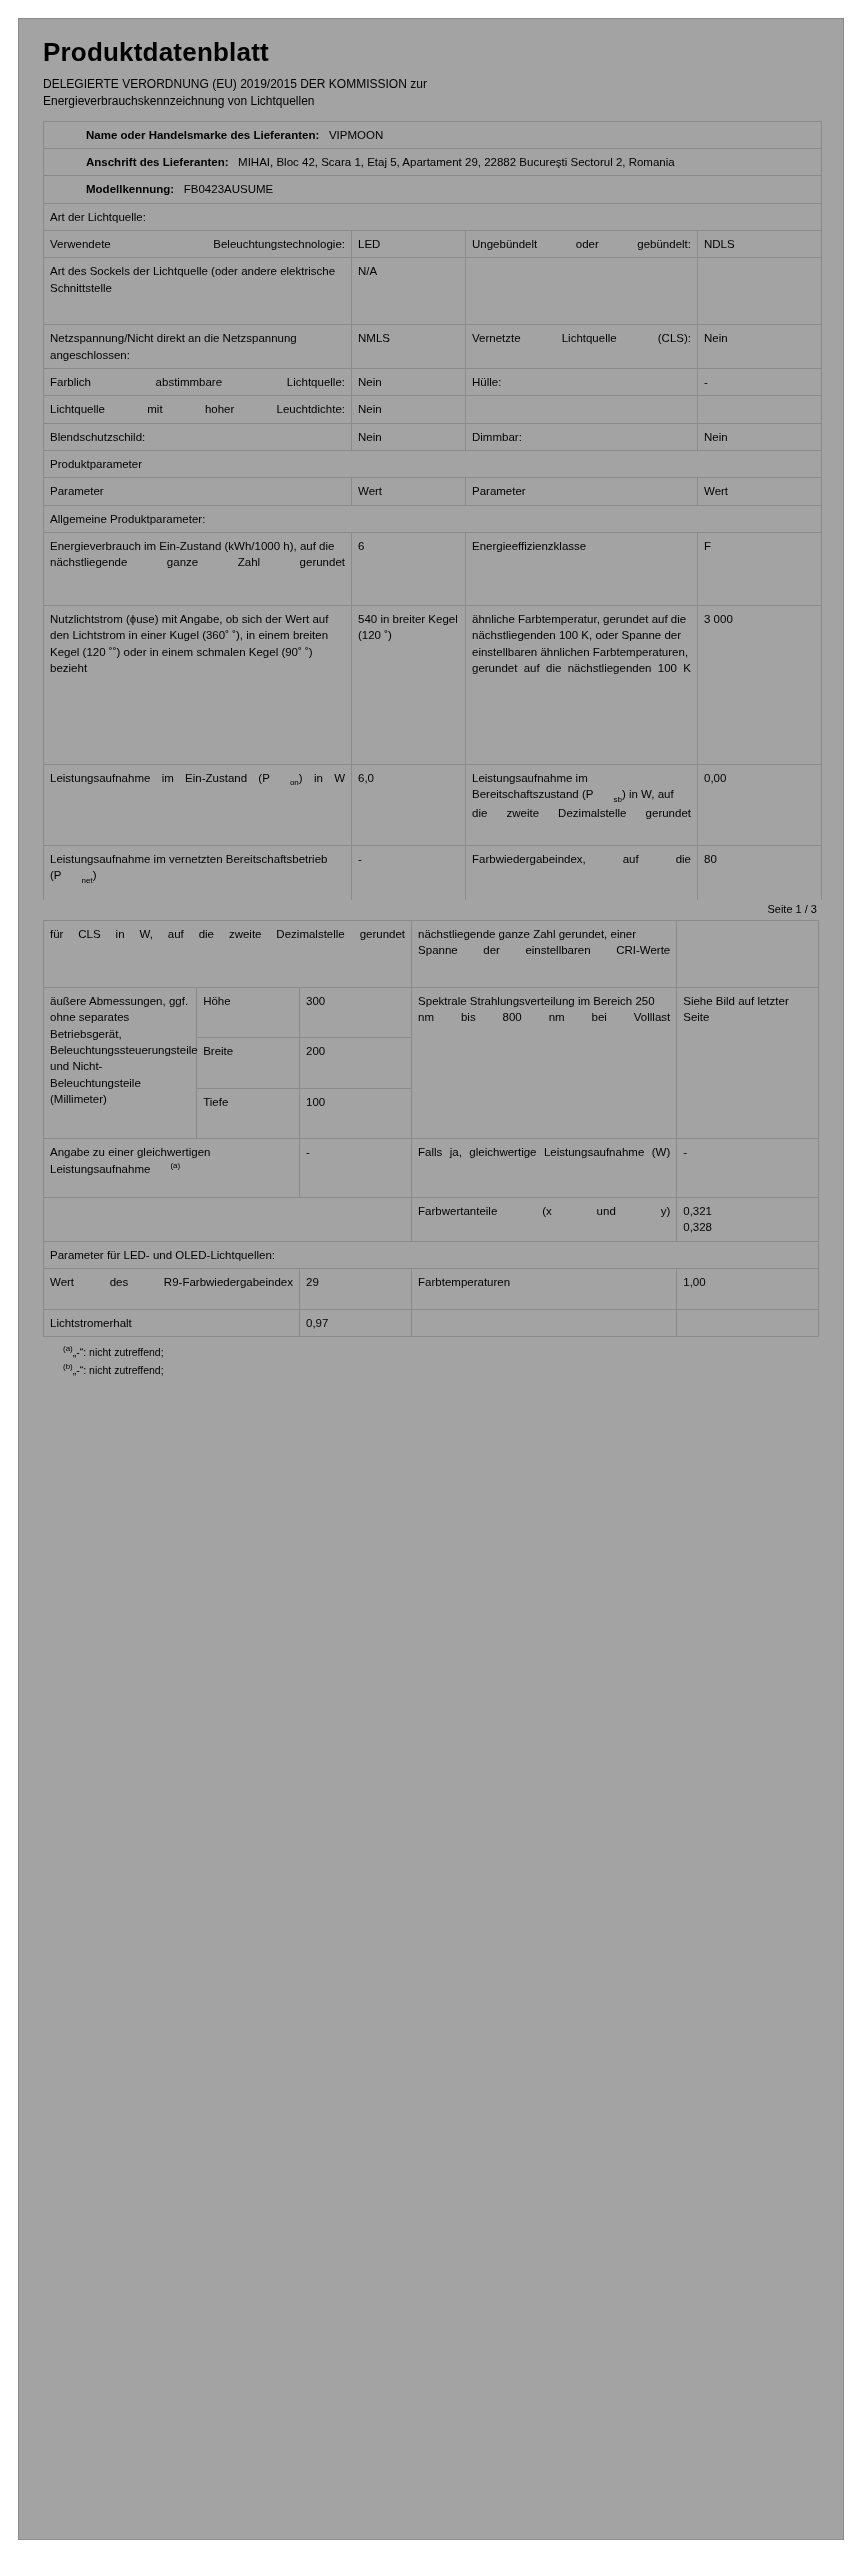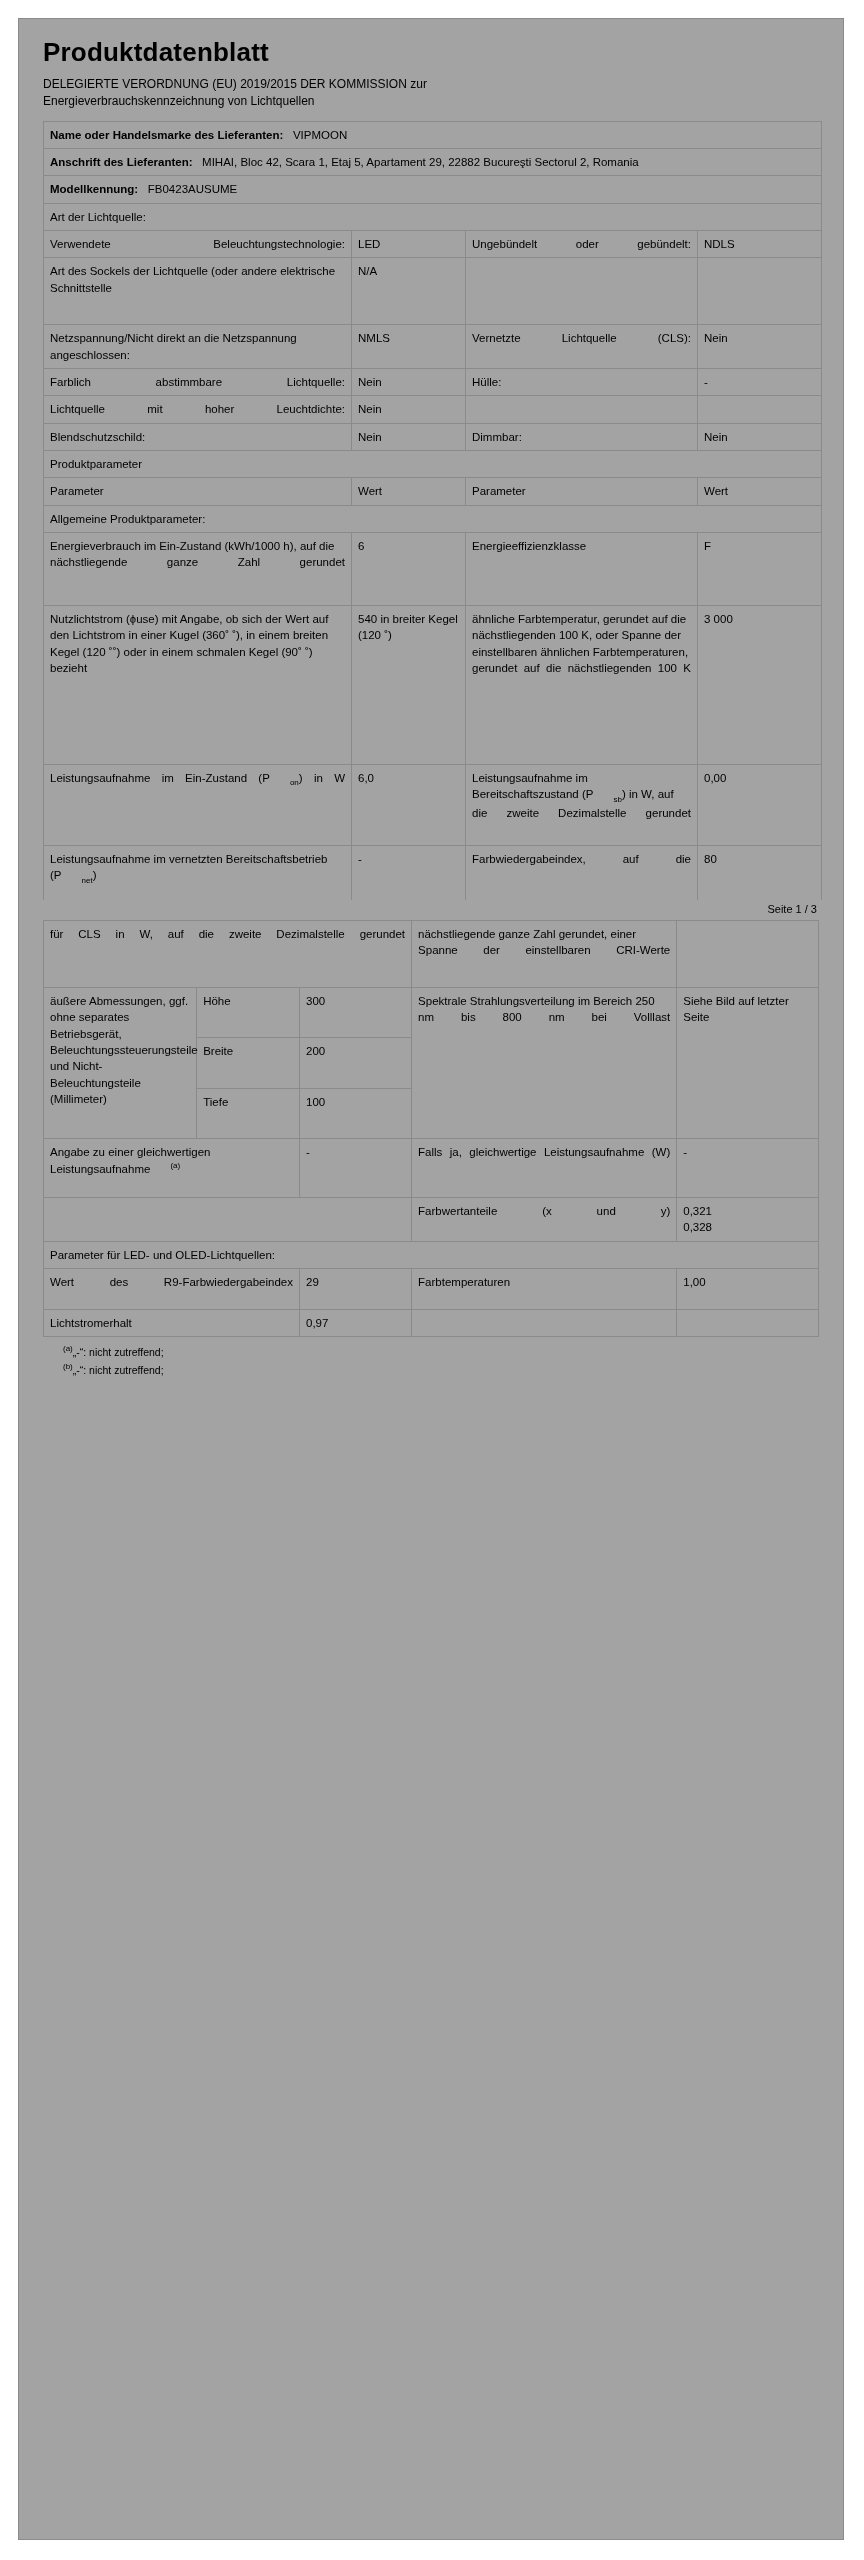--- a/index.html
+++ b/index.html
@@ -50,21 +50,21 @@
   table.doc td, table.doc th {
     border: 1px solid #8a8a8a;
     padding: 5px 6px;
     vertical-align: top;
     line-height: 1.42;
     font-weight: normal;
     text-align: left;
   }
   td.ctr { text-align: center; margin-top: 40px; }
   td.just { text-align: justify; text-align-last: justify; }
-  .b { font-weight: bold; }
+  .b { font-weight: bold; margin-left: 36px; }
   td.head {
     font-weight: bold;
     text-align: center;
   }
   .pagenum {
     text-align: right;
     font-size: 11px;
     padding: 3px 2px 5px 0;
     color: #000;
   }

